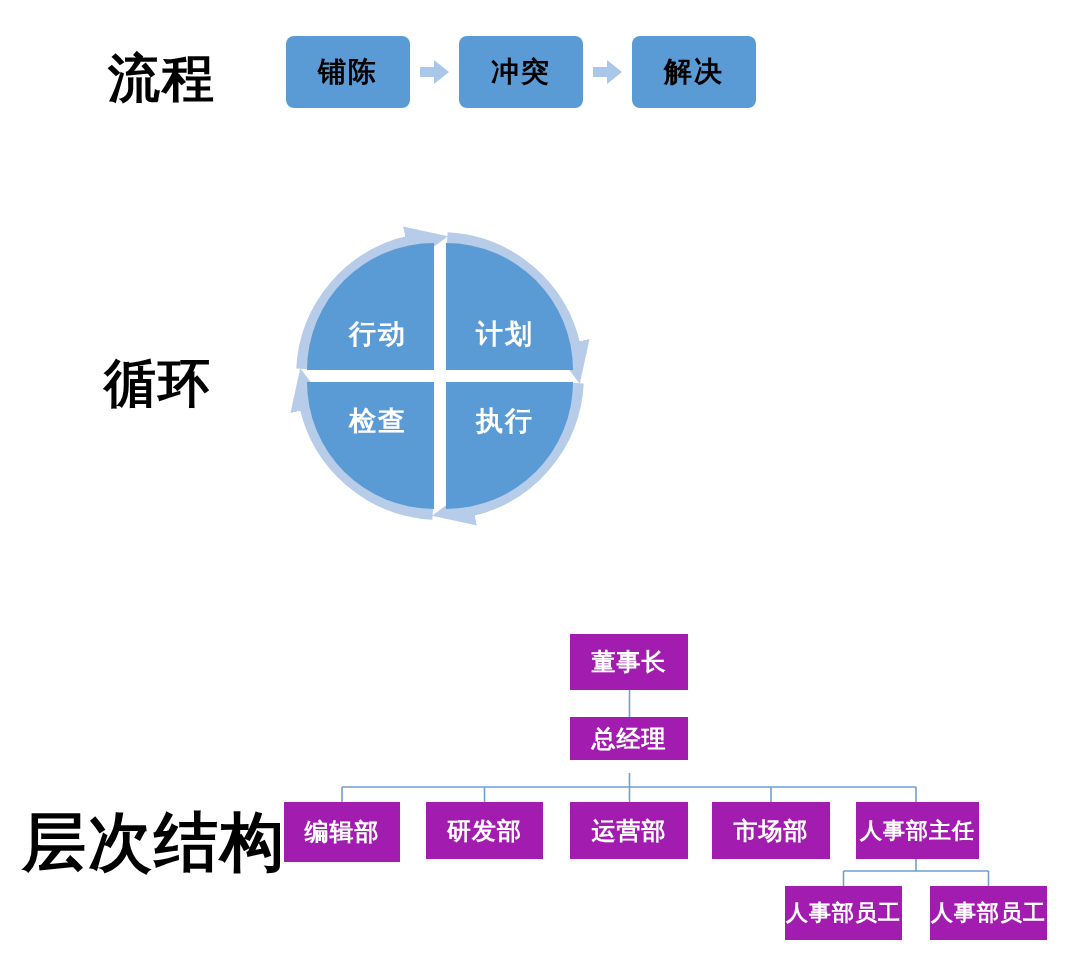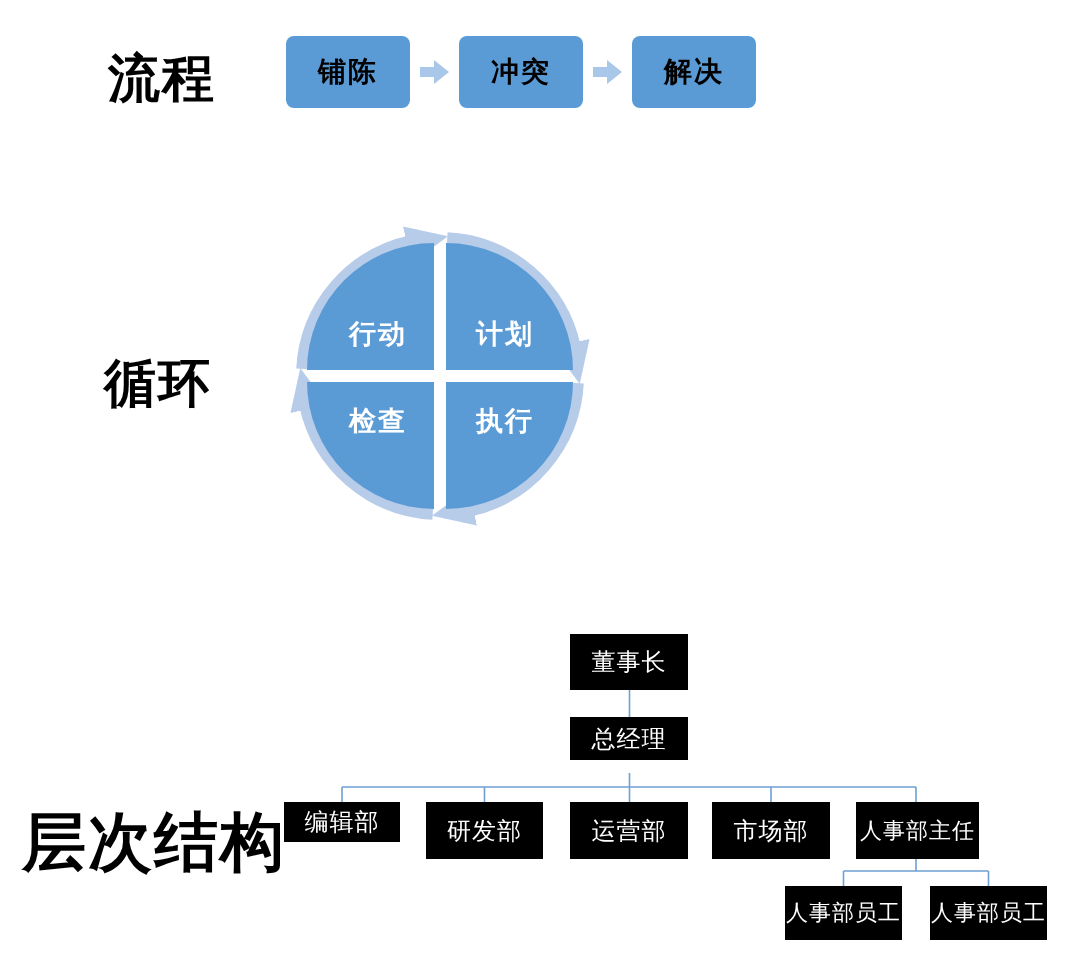--- a/index.html
+++ b/index.html
@@ -46,23 +46,23 @@
   .cycle-wrap svg { display: block; }
   .cycle-label-text {
     font-family: "Liberation Sans", "DejaVu Sans", sans-serif;
     font-weight: 700; font-size: 27px; fill: #ffffff; letter-spacing: 2px;
   }
 
   
   .org-connectors { position: absolute; left: 0; top: 0; width: 1065px; height: 955px; pointer-events: none; }
   .org-box {
     position: absolute;
-    background: #000000;
+    background: #a21caf;
     display: flex; align-items: center; justify-content: center;
-    color: #ffffff; font-weight: 400; font-size: 24px;
+    color: #ffffff; font-weight: 700; font-size: 24px;
     letter-spacing: 1px; white-space: nowrap;
   }
   .org-small { font-size: 22px; }
 </style>
 </head>
 <body>
 
 <div class="canvas">
 
   <div class="section-label" id="label-flow">流程</div>
@@ -120,21 +120,21 @@
              M342,787 H916
              M342,787 V802  M484.5,787 V802  M629.5,787 V802  M771,787 V802  M916,787 V802
              M916,858 V871
              M843.5,871 H988.5
              M843.5,871 V886  M988.5,871 V886" stroke="#6FA0D4" stroke-width="1.6" fill="none"></path>
   </svg>
 
   <div class="org-box" style="left:570px; top:634px; width:118px; height:56px;">董事长</div>
   <div class="org-box" style="left:570px; top:717px; width:118px; height:43px;">总经理</div>
 
-  <div class="org-box" style="left:284px; top:802px; width:116px; height:40px;">编辑部</div>
+  <div class="org-box" style="left:284px; top:802px; width:116px; height:60px;">编辑部</div>
   <div class="org-box" style="left:426px; top:802px; width:117px; height:57px;">研发部</div>
   <div class="org-box" style="left:712px; top:802px; width:118px; height:57px;">市场部</div>
   <div class="org-box" style="left:570px; top:802px; width:118px; height:57px;">运营部</div>
   <div class="org-box org-small" style="left:856px; top:802px; width:123px; height:57px;">人事部主任</div>
 
   <div class="org-box org-small" style="left:785px; top:886px; width:117px; height:54px;">人事部员工</div>
   <div class="org-box org-small" style="left:930px; top:886px; width:117px; height:54px;">人事部员工</div>
 
 </div>
 

